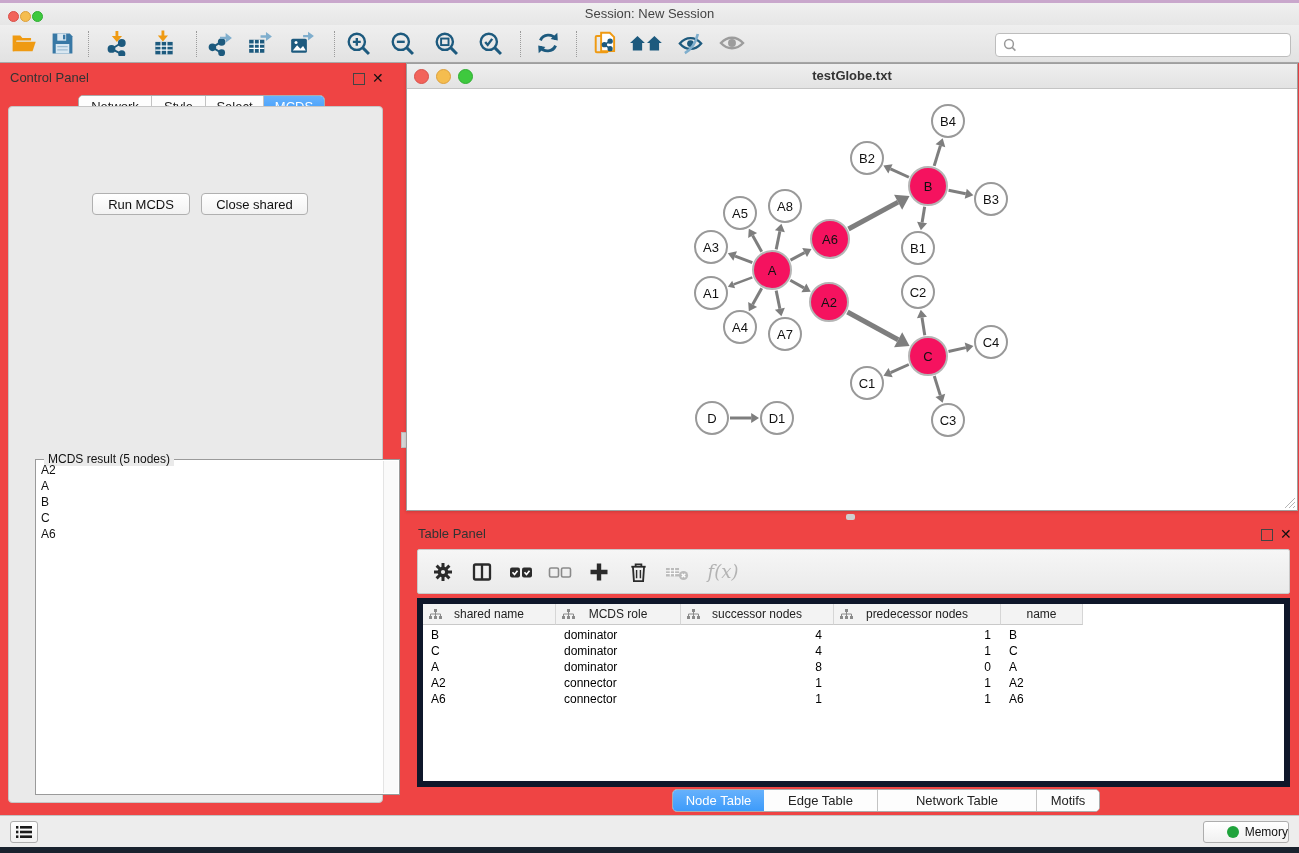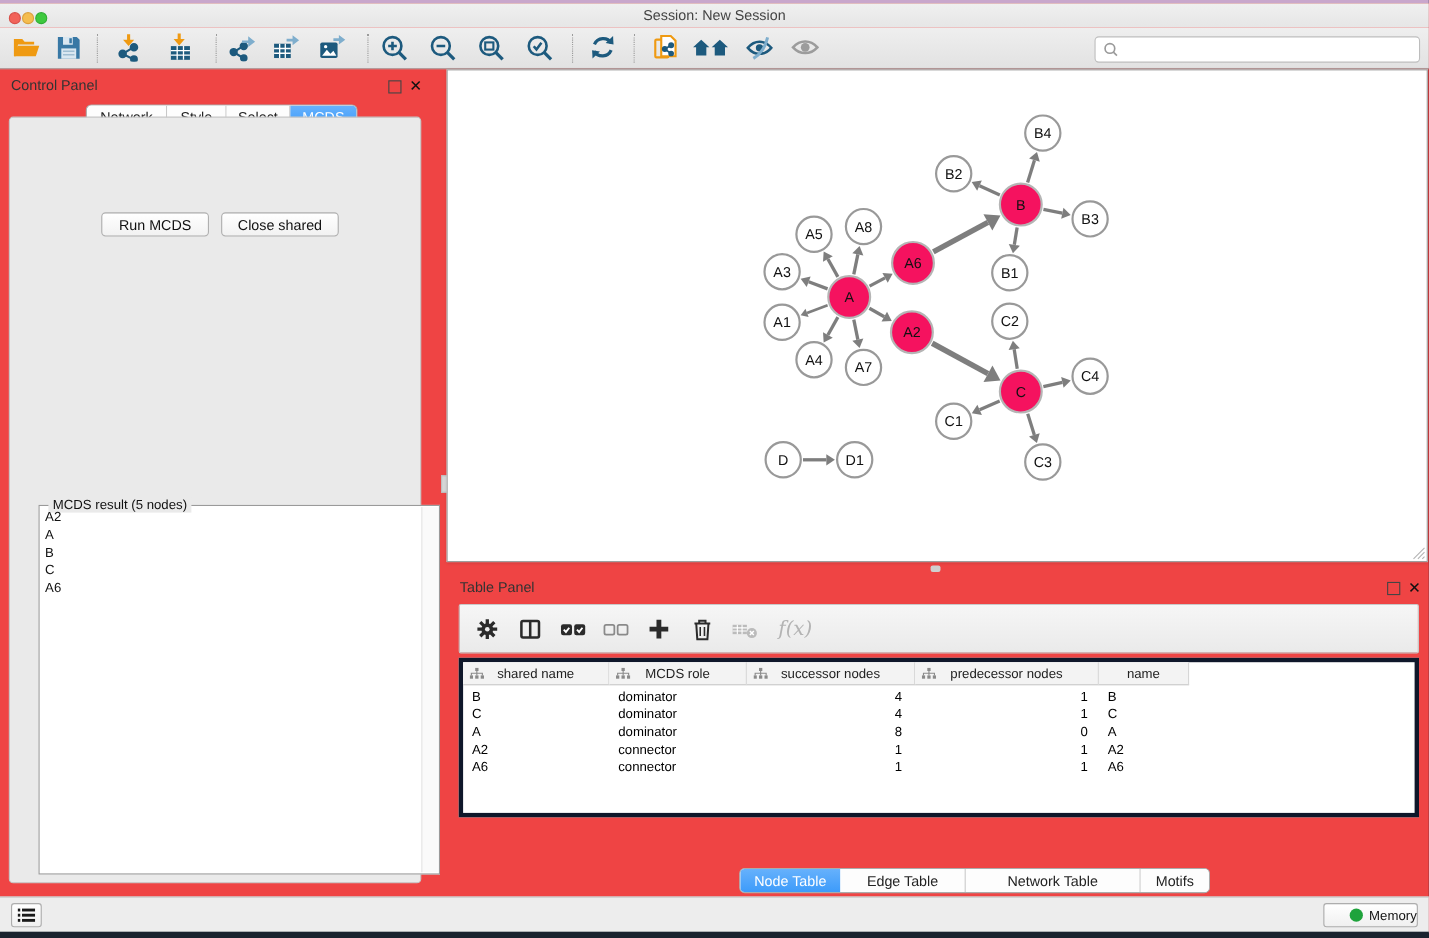--- a/index.html
+++ b/index.html
@@ -65,21 +65,21 @@
   .grip{right:1px;bottom:1px;width:13px;height:13px;}
   .divider-handle{left:401px;top:429px;width:10px;height:14px;background:#D6D6D6;border:1px solid #BDBDBD;}
   .divider-dot{left:846px;top:511px;width:9px;height:6px;background:#CFCFCF;border-radius:2px;}
   
   .table-panel{left:405px;top:515px;width:894px;height:297px;}
   .tp-toolbar{left:12px;top:31px;width:873px;height:45px;background:linear-gradient(#F6F6F6,#EAEAEA);
               border:1px solid #C9C9C9;border-radius:2px;box-sizing:border-box;
               display:flex;align-items:center;gap:13px;padding-left:12px;}
   .tp-icon{width:26px;height:26px;display:flex;align-items:center;justify-content:center;}
   .fx{font-family:"DejaVu Serif",serif;font-style:italic;font-size:18px;color:#B3B3B3;}
-  .ntable{left:12px;top:80px;width:873px;height:145px;background:#fff;border:4px solid #0f172a;box-sizing:border-box;}
+  .ntable{left:12px;top:80px;width:873px;height:189px;background:#fff;border:6px solid #0f172a;box-sizing:border-box;}
   .thead{position:absolute;left:0;top:0;height:21px;display:flex;}
   .th{position:relative;background:#F3F3F3;border-right:1px solid #D6D6D6;border-bottom:1px solid #C9C9C9;
       box-sizing:border-box;display:flex;align-items:center;justify-content:center;font-size:12px;color:#222;}
   .th .attr-ico{position:absolute;left:6px;top:5px;}
   .tbody{position:absolute;left:0;top:23px;right:0;}
   .trow{display:flex;height:16px;align-items:center;}
   .tcell{font-size:12px;color:#000;box-sizing:border-box;white-space:nowrap;overflow:hidden;}
   .tcell.c0{width:133px;padding-left:8px;}
   .tcell.c1{width:125px;padding-left:8px;}
   .tcell.c2{width:153px;padding-right:12px;text-align:right;}
@@ -277,20 +277,26 @@
               <div class="result-item">A6</div>
             </div>
           <div class="vscroll"></div>
         </div>
       </div>
     </div>
 
     <div class="abs divider-handle"></div>
 
     <div class="abs net-window">
+      <div class="abs net-titlebar">
+        <div class="abs tl red" style="left:7px;top:5px;width:13px;height:13px;"></div>
+        <div class="abs tl yellow" style="left:29px;top:5px;width:13px;height:13px;"></div>
+        <div class="abs tl green" style="left:51px;top:5px;width:13px;height:13px;"></div>
+        <div class="net-title">testGlobe.txt</div>
+      </div>
       <svg id="graph" class="abs net-canvas" width="890" height="422" viewBox="0 0 890 422">
           <line x1="345.35035698573034" y1="174.5911182077344" x2="328.1409899889598" y2="168.1023404876406" stroke="#7E7E7E" stroke-width="3"></line>
           <polygon points="320.84255115508824,165.35047010765624 329.94028985279573,163.33028432703225 326.3416901251239,172.87439664824893" fill="#7E7E7E"></polygon>
           <line x1="354.7197701091396" y1="163.6883405069049" x2="345.6299967230571" y2="147.49718166294542" stroke="#7E7E7E" stroke-width="3"></line>
           <polygon points="341.8116256207375,140.69570813693866 350.07711402852306,145.00055440373646 341.18287941759115,149.9938089221544" fill="#7E7E7E"></polygon>
           <line x1="369.1802584100922" y1="161.42026628877687" x2="372.8642539533153" y2="143.28367284521698" stroke="#7E7E7E" stroke-width="3"></line>
           <polygon points="374.4169213627781,135.63977175247697 377.8621892831838,144.29887845909653 367.86631862344683,142.26846723133744" fill="#7E7E7E"></polygon>
           <line x1="345.35035698573034" y1="189.4088817922656" x2="326.6813022221855" y2="196.44803358835628" stroke="#7E7E7E" stroke-width="2.4"></line>
           <polygon points="320.84255115508824,198.64952989234376 325.24186233111675,192.63038865986962 328.1207421132542,200.26567851684294" fill="#7E7E7E"></polygon>
           <line x1="354.7197701091396" y1="200.3116594930951" x2="345.6299967230571" y2="216.50281833705458" stroke="#7E7E7E" stroke-width="3"></line>

